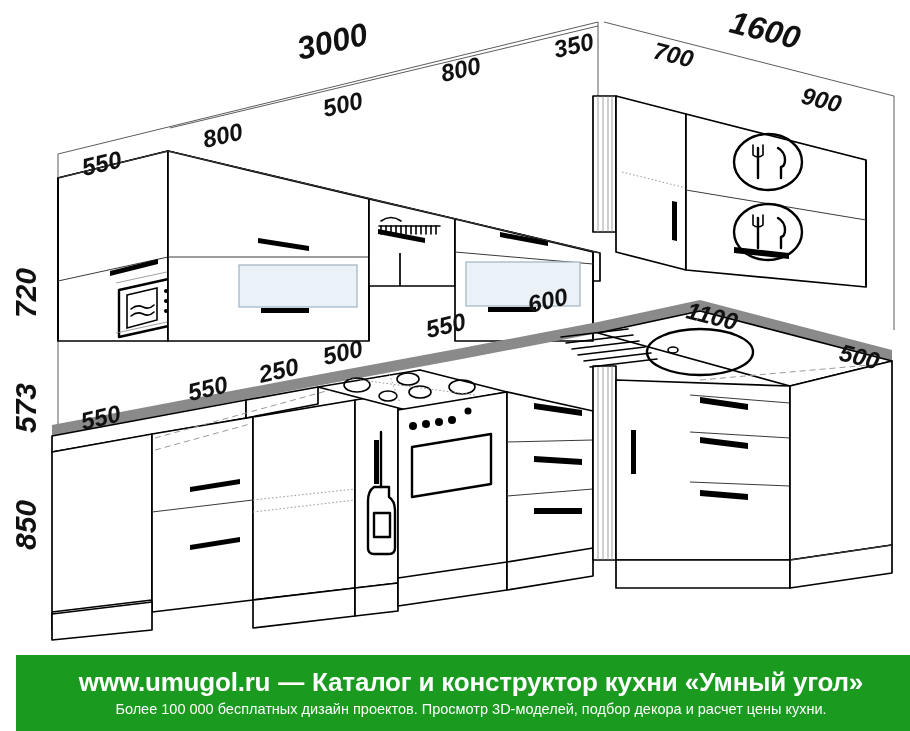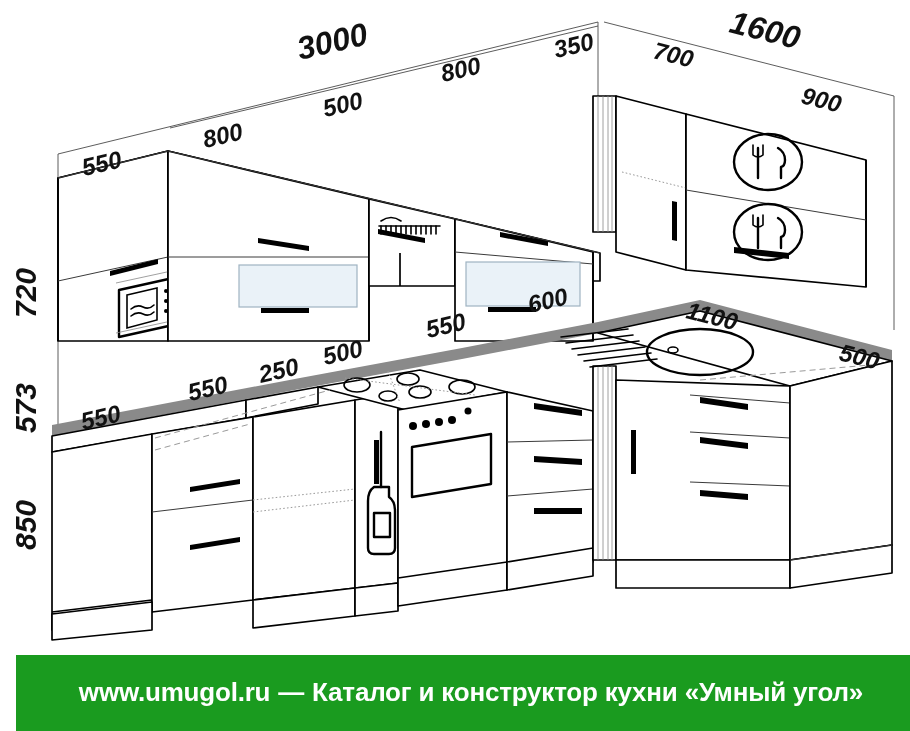--- a/index.html
+++ b/index.html
@@ -337,13 +337,14 @@
     <text class="dim-text" x="838" y="360" font-size="24" transform="rotate(14 838 360)">500</text>
   </g>
 
 </svg>
 </div>
 
 <div id="footer-banner">
   <div id="footer-line1">
     <span class="site">www.umugol.ru</span><span style="margin:0 8px;">—</span><span>Каталог и конструктор кухни «Умный угол»</span>
   </div>
+  <div id="footer-line2">Более 100 000 бесплатных дизайн проектов. Просмотр 3D-моделей, подбор декора и расчет цены кухни.</div>
 </div>
 
 </body></html>

